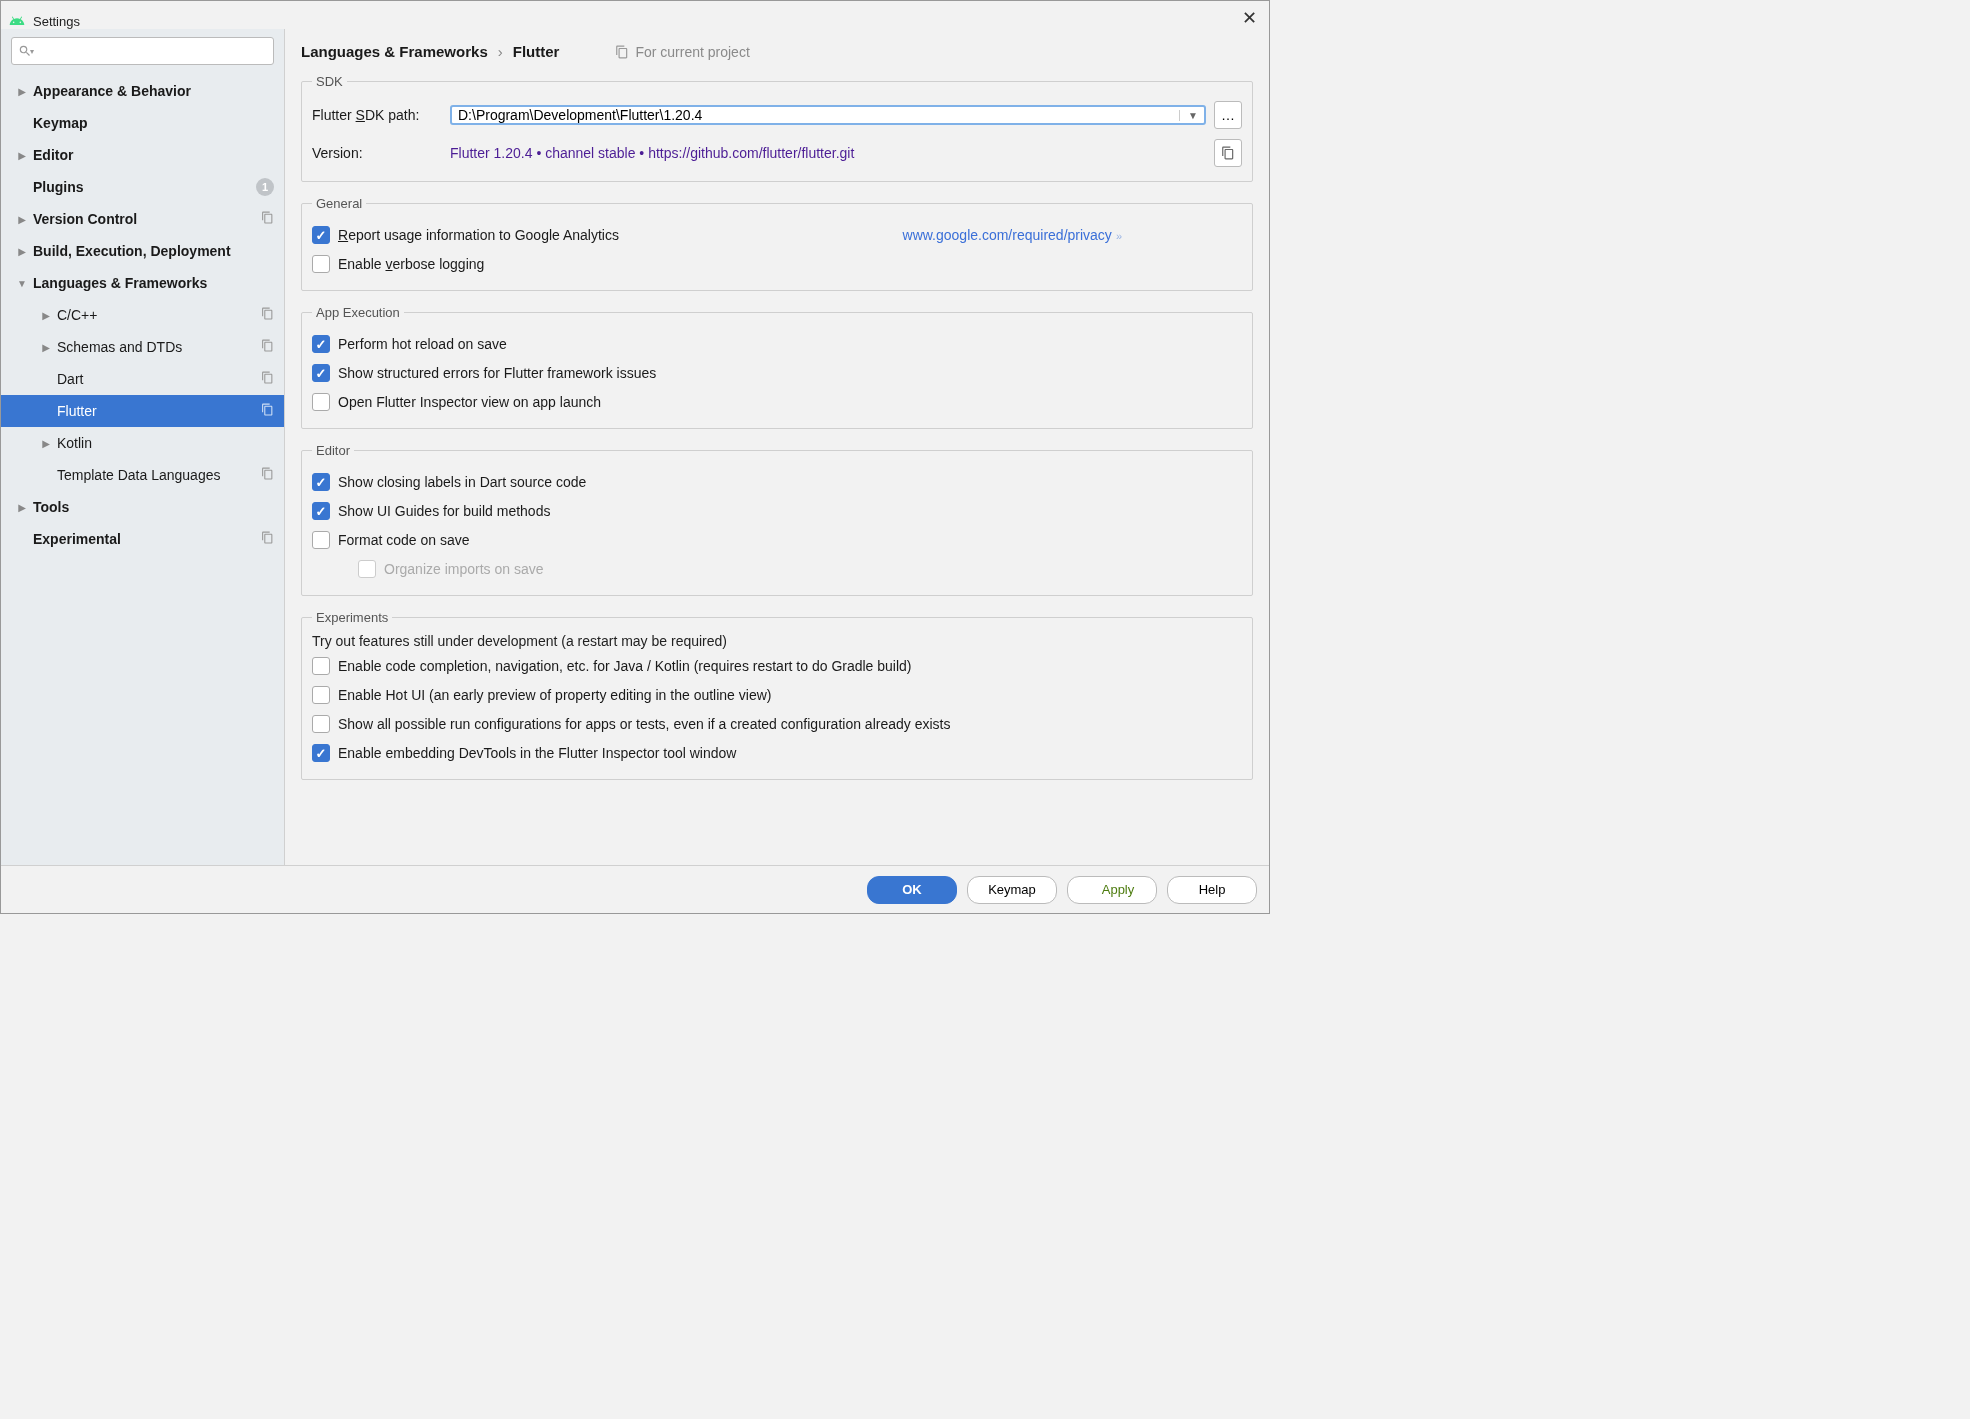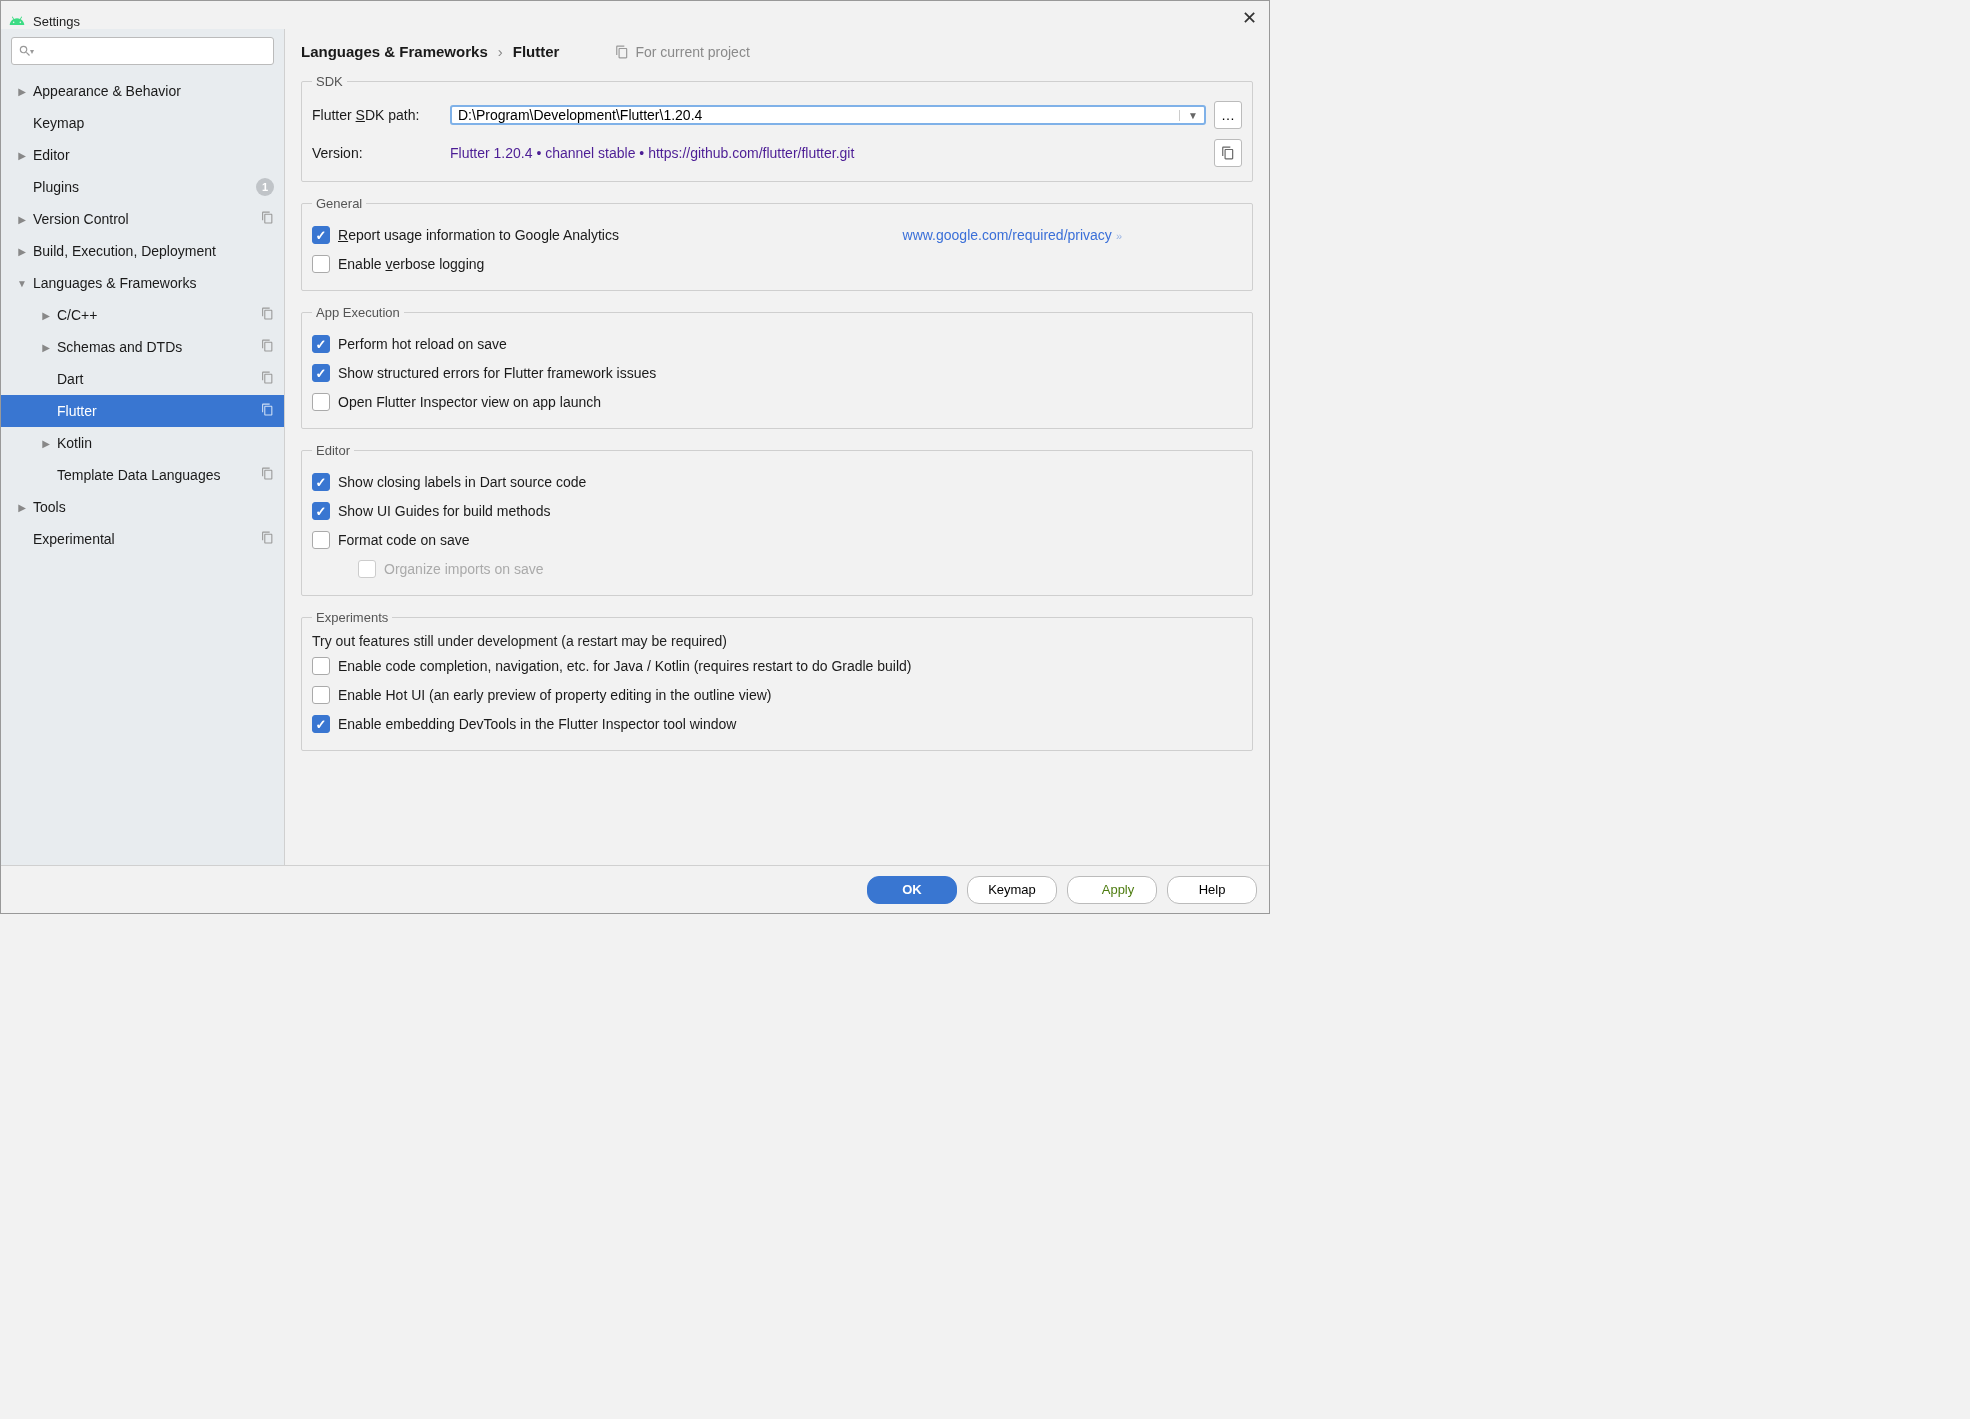--- a/index.html
+++ b/index.html
@@ -75,21 +75,21 @@
 .tree-item .arrow {
   width: 14px;
   margin-right: 4px;
   color: #888;
   font-size: 10px;
   display: inline-flex;
   justify-content: center;
 }
 .tree-item.child .arrow { }
 .tree-item .label { flex: 1; }
-.tree-item .bold { font-weight: 400; }
+.tree-item .bold { font-weight: 700; }
 .tree-item.selected {
   background: #3976d1;
   color: #fff;
 }
 .tree-item.selected .arrow { color: #fff; }
 .tree-item .badge {
   background: #c0c4c8;
   color: #fff;
   border-radius: 50%;
   width: 18px; height: 18px;
@@ -476,20 +476,24 @@
       <div class="exp-desc">Try out features still under development (a restart may be required)</div>
       <div class="check-row">
         <span class="checkbox"></span>
         <span>Enable code completion, navigation, etc. for Java / Kotlin (requires restart to do Gradle build)</span>
       </div>
       <div class="check-row">
         <span class="checkbox"></span>
         <span>Enable Hot UI (an early preview of property editing in the outline view)</span>
       </div>
       <div class="check-row">
+        <span class="checkbox"></span>
+        <span>Show all possible run configurations for apps or tests, even if a created configuration already exists</span>
+      </div>
+      <div class="check-row">
         <span class="checkbox checked"></span>
         <span>Enable embedding DevTools in the Flutter Inspector tool window</span>
       </div>
     </fieldset>
   </div>
 </div>
 
 <div class="footer">
   <button class="btn primary">OK</button>
   <button class="btn">Keymap</button>

